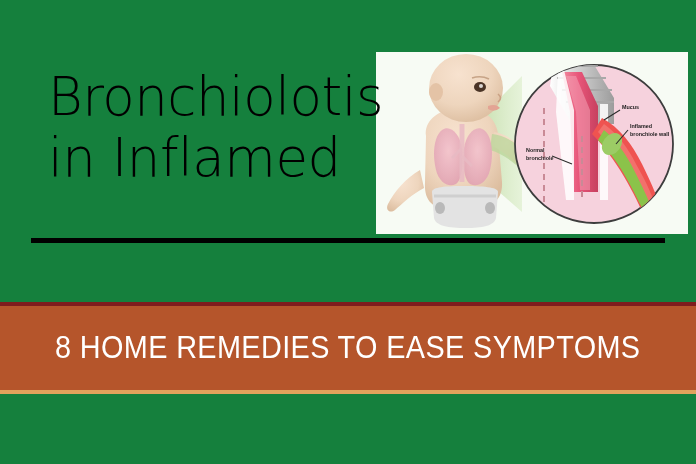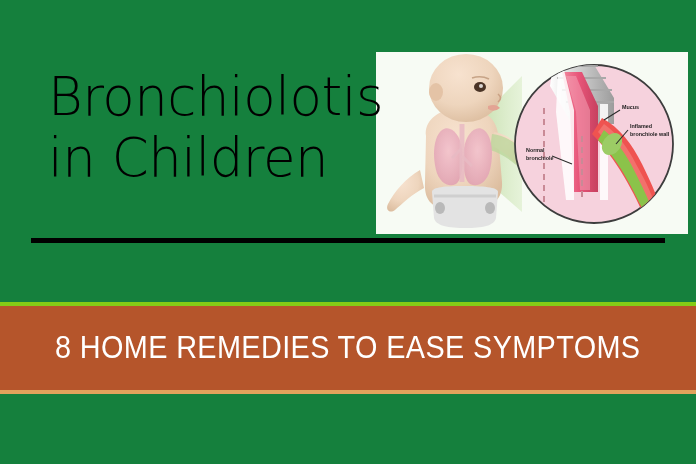--- a/index.html
+++ b/index.html
@@ -66,21 +66,21 @@
   }
 
   
   .banner {
     position: absolute;
     left: 0px;
     top: 302px;
     width: 696px;
     height: 92px;
     background: #b5552b;
-    border-top: 4px solid #84cc16;
+    border-top: 4px solid #7f1d1d;
     border-bottom: 4px solid #e2a25c;
     box-sizing: border-box;
     display: flex;
     align-items: center;
     justify-content: center;
     z-index: 5;
   }
   .banner-text {
     font-family: "Liberation Sans Narrow", "Liberation Sans", sans-serif;
     font-weight: 300;
@@ -213,21 +213,21 @@
           <line x1="196" y1="112" x2="176" y2="104" stroke="#2b2b2b" stroke-width="1.1"></line>
           <text class="callout-label" x="150" y="100" font-size="5.4" fill="#1c1c1c">Normal</text>
           <text class="callout-label" x="150" y="108" font-size="5.4" fill="#1c1c1c">bronchiole</text>
         </g>
       </g>
     </svg>
   </div>
 
   <div class="title-block">
     <div class="title-line">Bronchiolotis</div>
-    <div class="title-line">in Children</div>
+    <div class="title-line">in Inflamed</div>
   </div>
 
   <div class="divider"></div>
 
   <div class="banner">
     <div class="banner-text">8 HOME REMEDIES TO EASE SYMPTOMS</div>
   </div>
 
 </div>
 

